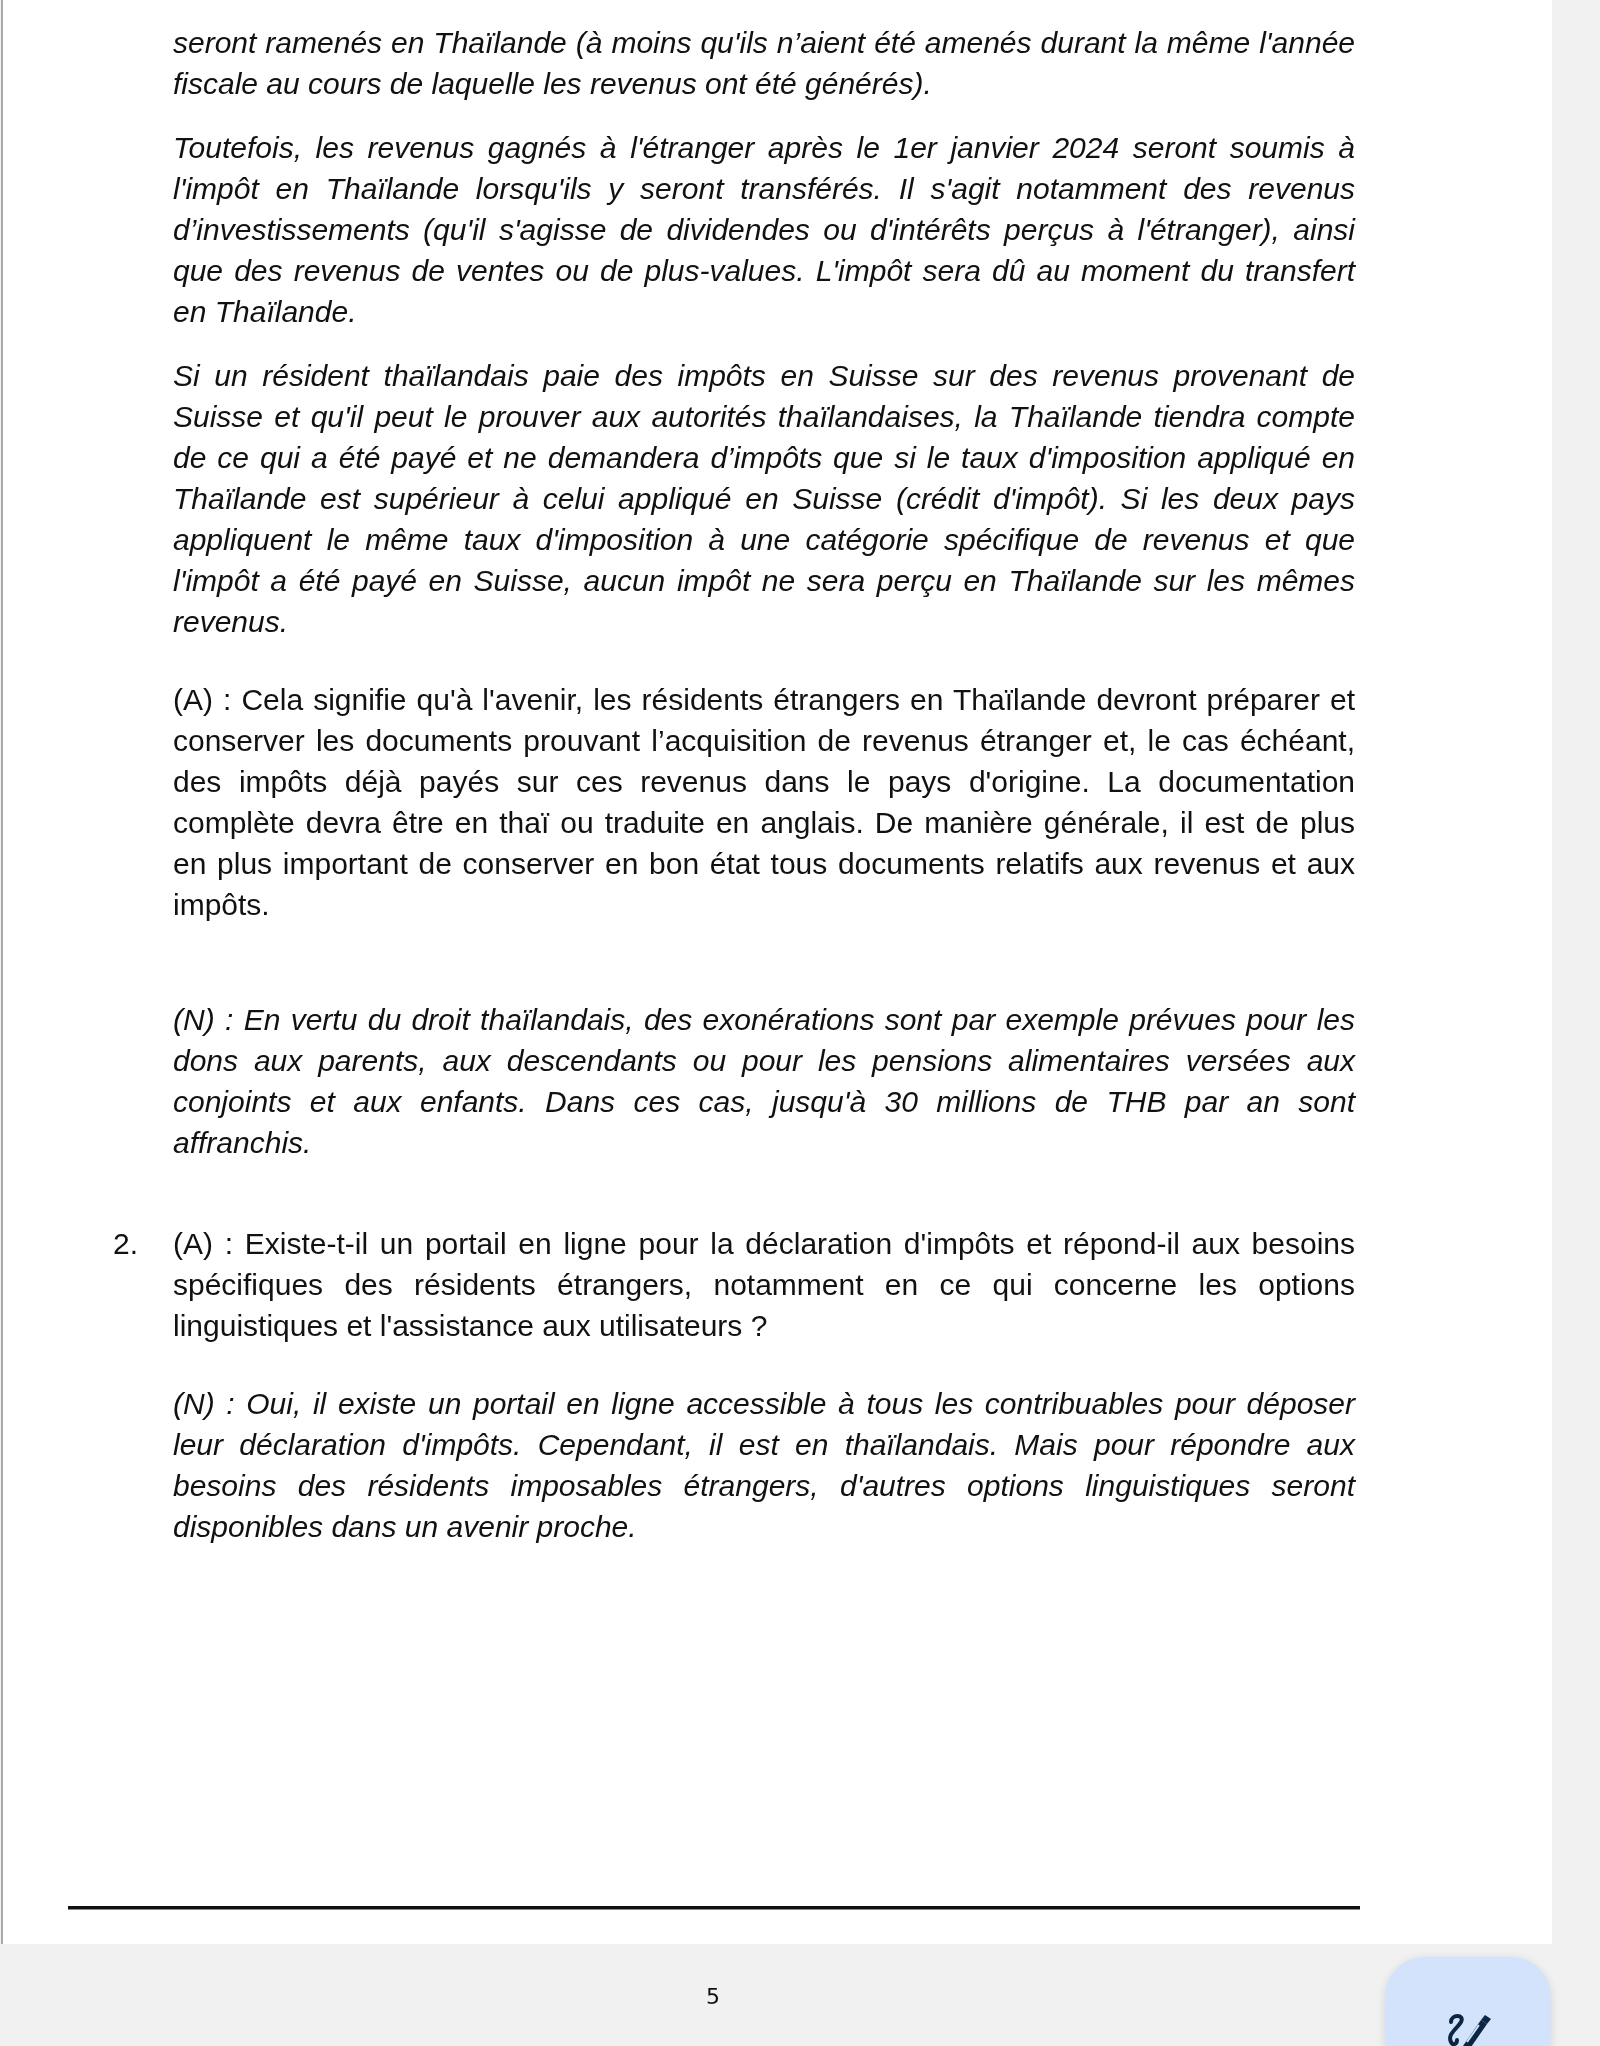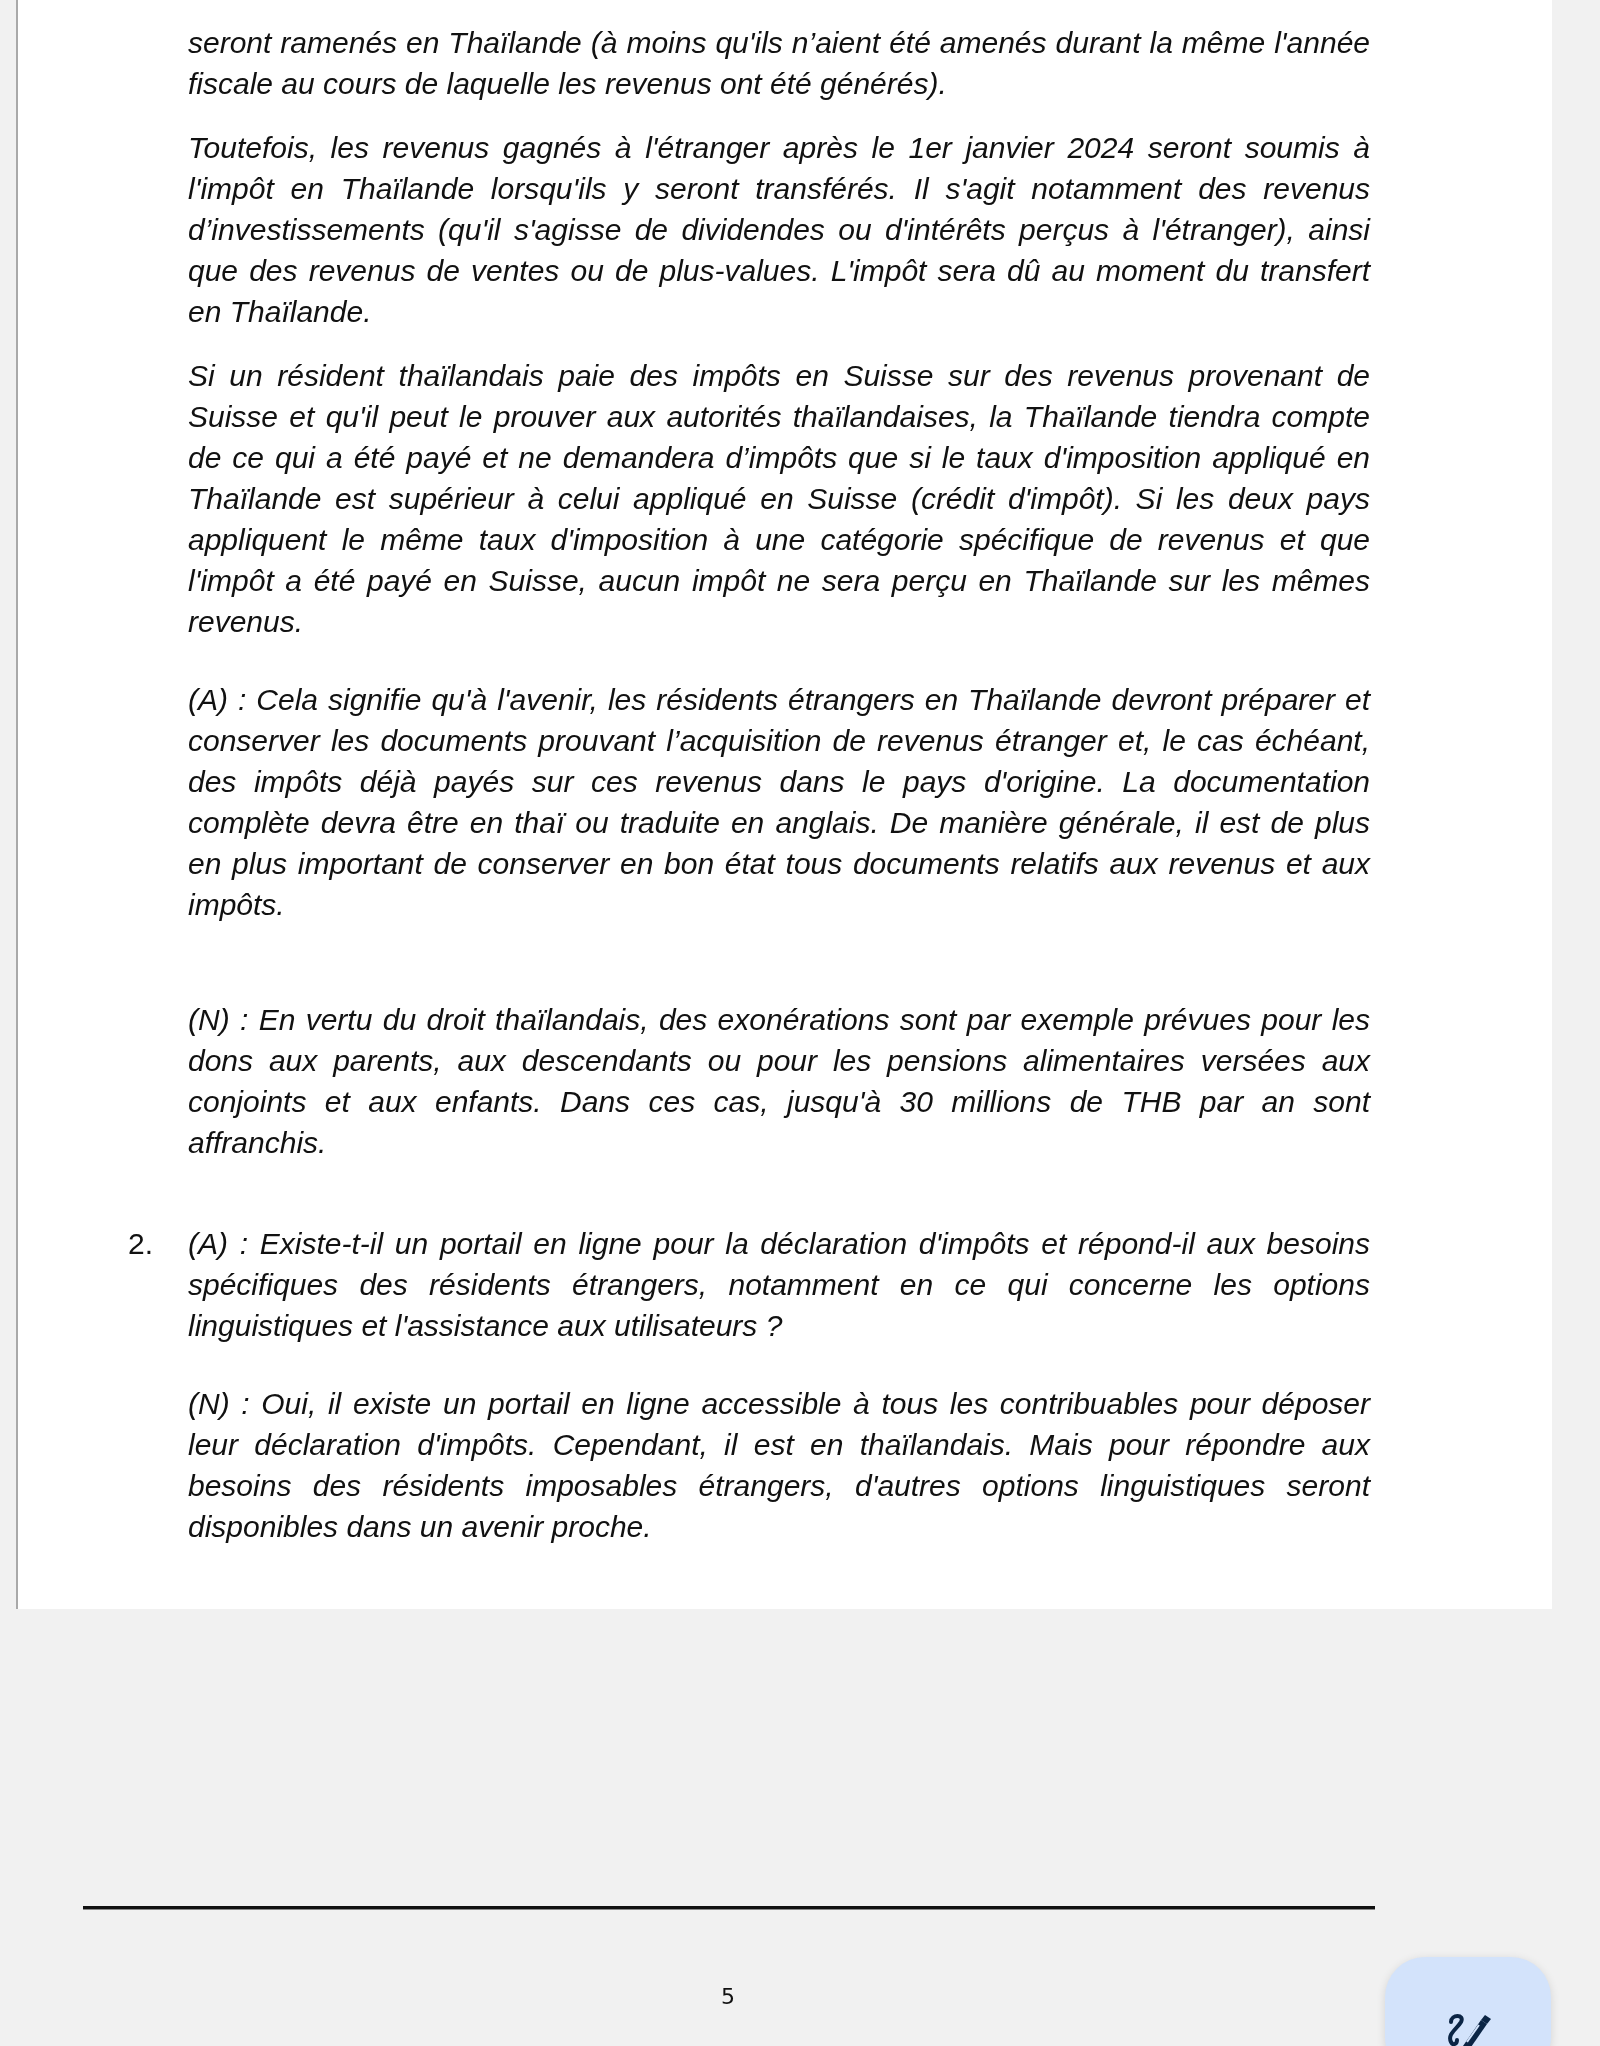--- a/index.html
+++ b/index.html
@@ -3,34 +3,34 @@
   <meta charset="utf-8">
   <style>
     html, body { margin: 0; padding: 0; }
     body {
       width: 1600px; height: 2046px; overflow: hidden; position: relative;
       background: #f1f1f1;
       font-family: "Liberation Sans", sans-serif;
       color: #111;
     }
     .page {
-      position: absolute; left: 16px; top: 0; width: 1552px; height: 1609px;
+      position: absolute; left: 1px; top: 0; width: 1552px; height: 1944px;
       background: #ffffff;
       border-left: 2px solid #a9a9a9;
       box-sizing: border-box;
     }
     .side-strip {
       position: absolute; left: 1552px; top: 0; width: 48px; height: 2046px;
       background: #f1f1f1;
     }
     .content {
       position: absolute; left: 170px; top: 22px; width: 1182px;
       font-size: 30px; line-height: 41px;
     }
-    p { margin: 0; text-align: justify; text-align-last: left; font-style: italic; }
+    p { margin: 0; text-align: justify; text-align-last: left; }
     .it { font-style: italic; }
     .gap-s { height: 23px; }
     .gap-l { height: 37px; }
     .q { position: relative; }
     .q .num {
       position: absolute; left: -60px; top: 0; width: 60px;
     }
     .rule {
       position: absolute; left: 65px; top: 1906px; width: 1292px; height: 3px;
       background: #111;

